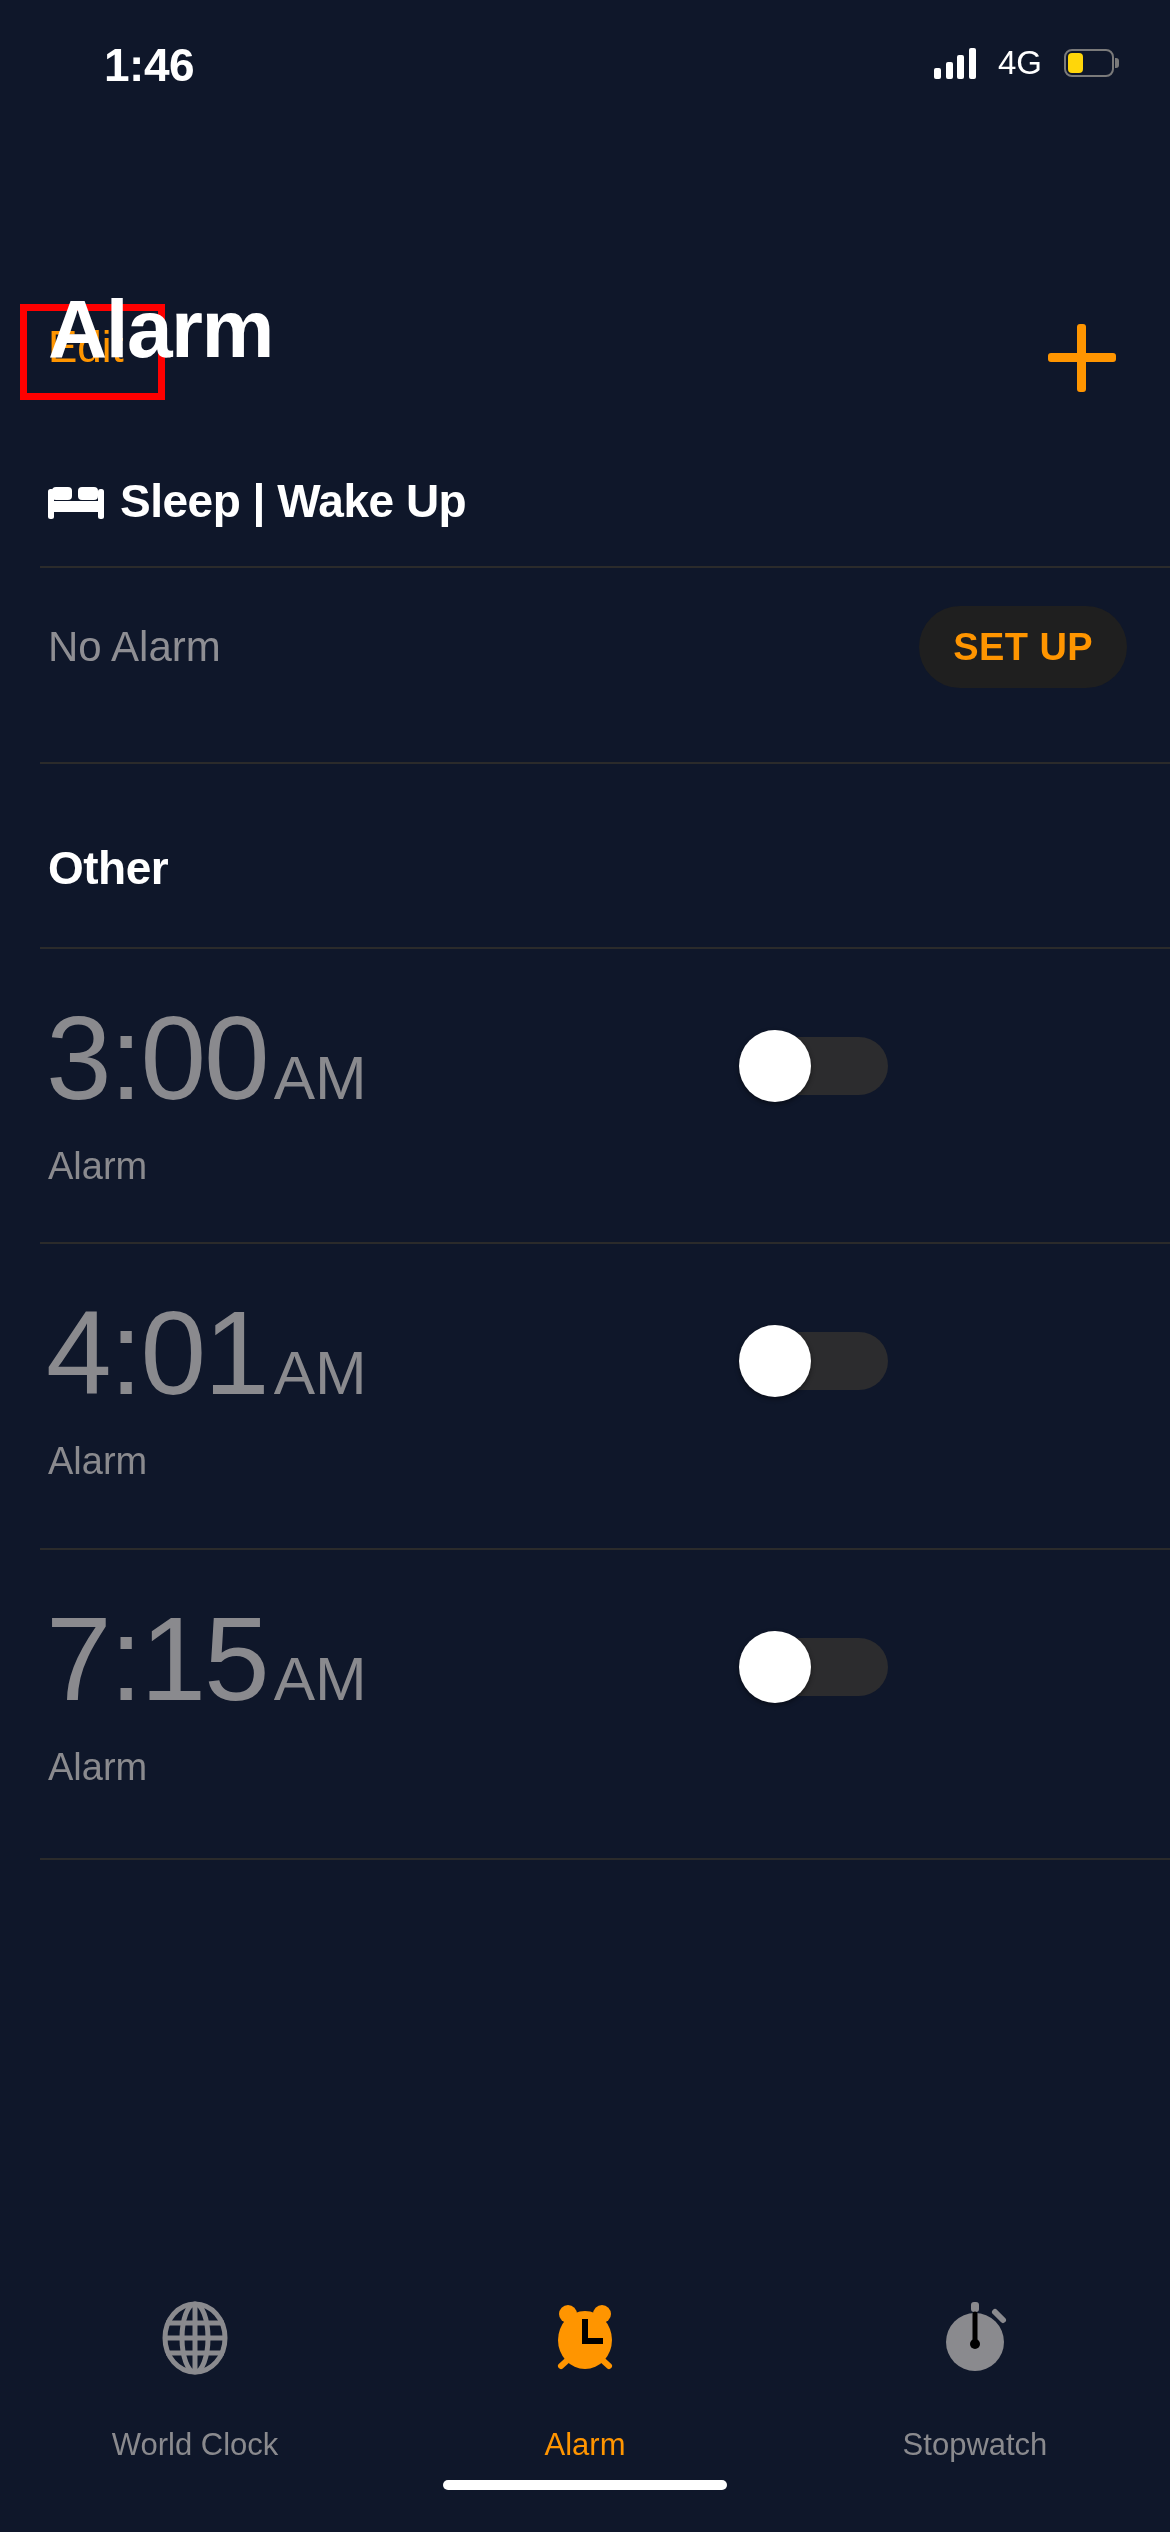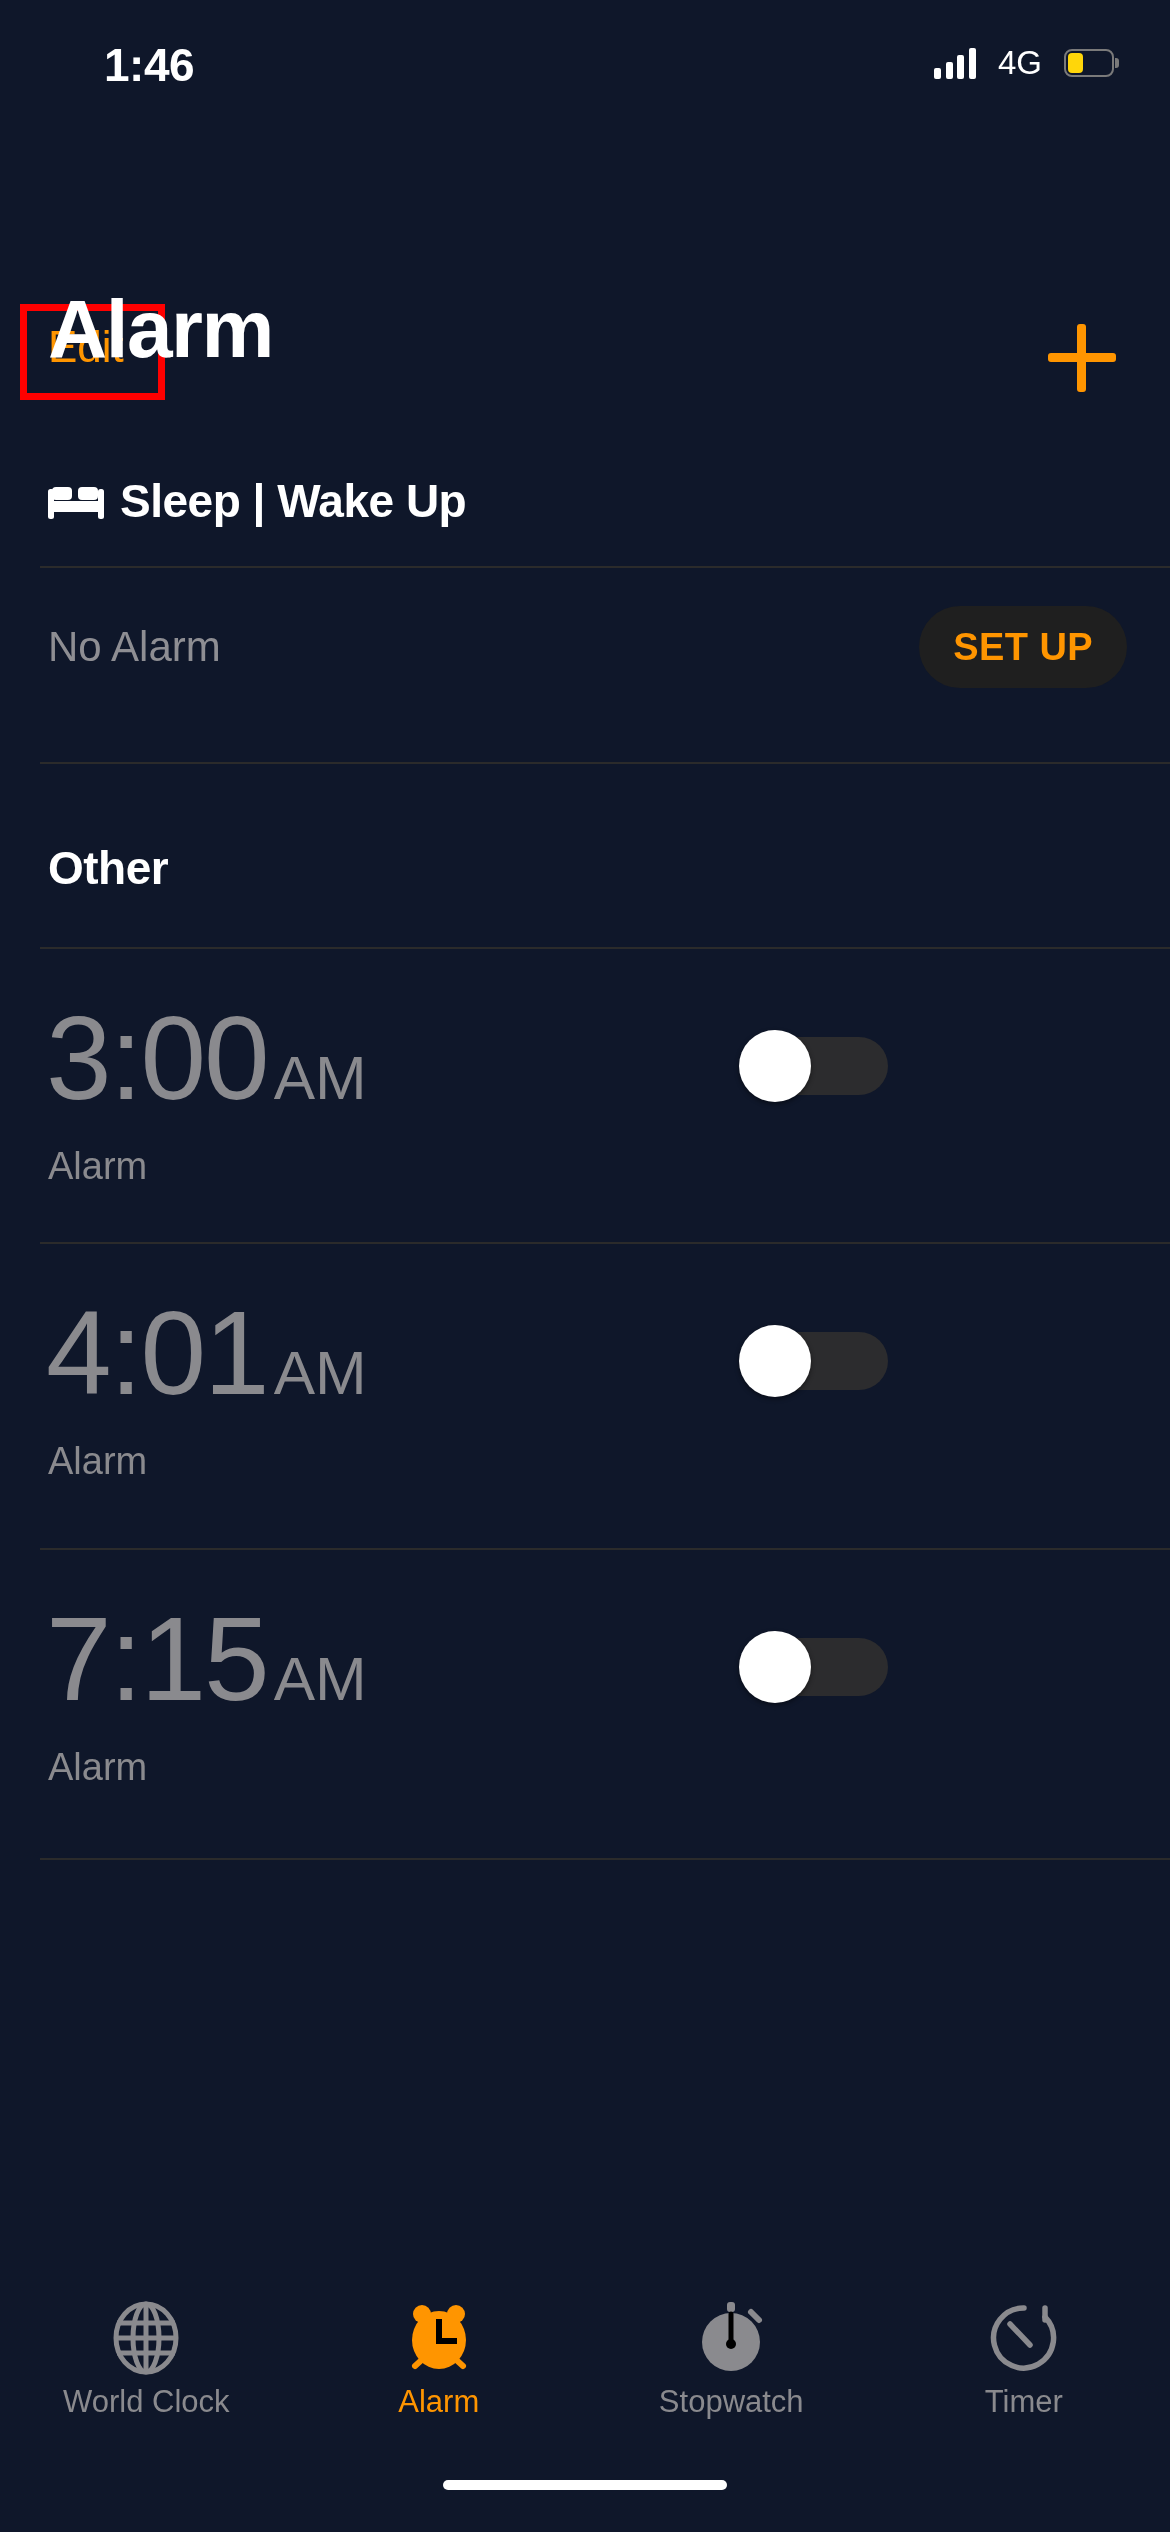--- a/index.html
+++ b/index.html
@@ -169,21 +169,21 @@
 
   
   #tab-bar {
     position:absolute; left:0; top:2280px;
     width:1170px; height:180px;
     display:flex;
   }
   .tab-item {
     flex:1;
     display:flex; flex-direction:column;
-    align-items:center; justify-content:flex-start;
+    align-items:center; justify-content:space-between;
     padding-top:18px;
   }
   .tab-icon { width:80px; height:80px; display:block; }
   .tab-label { margin-top:8px; font-size:31px; line-height:1; }
   .tab-item.inactive .tab-label { color:#8a8a8e; }
   .tab-item.active   .tab-label { color:#FF9500; }
 
   
   #home-indicator {
     position:absolute; left:50%; top:2480px;
@@ -315,26 +315,18 @@
       <svg class="tab-icon" viewBox="0 0 80 80">
         <rect x="36" y="4" width="8" height="10" rx="3" fill="#8a8a8e"></rect>
         <line x1="60" y1="14" x2="68" y2="22" stroke="#8a8a8e" stroke-width="6" stroke-linecap="round"></line>
         <circle cx="40" cy="44" r="29" fill="#8a8a8e"></circle>
         <line x1="40" y1="16" x2="40" y2="46" stroke="#000000" stroke-width="5" stroke-linecap="round"></line>
         <circle cx="40" cy="46" r="5" fill="#000000"></circle>
       </svg>
       <span class="tab-label">Stopwatch</span>
     </div>
 
-    <div class="tab-item inactive">
-      <svg class="tab-icon" viewBox="0 0 80 80">
-        <path d="M40 10 A30 30 0 1 0 61 19" fill="none" stroke="#8a8a8e" stroke-width="5.5" stroke-linecap="round"></path>
-        <line x1="61" y1="10" x2="61" y2="22" stroke="#8a8a8e" stroke-width="5.5" stroke-linecap="round"></line>
-        <line x1="26" y1="26" x2="46" y2="47" stroke="#8a8a8e" stroke-width="5.5" stroke-linecap="round"></line>
-      </svg>
-      <span class="tab-label">Timer</span>
-    </div>
 
   </div>
 
   <div id="home-indicator"></div>
 
 </div>
 
 </body></html>

